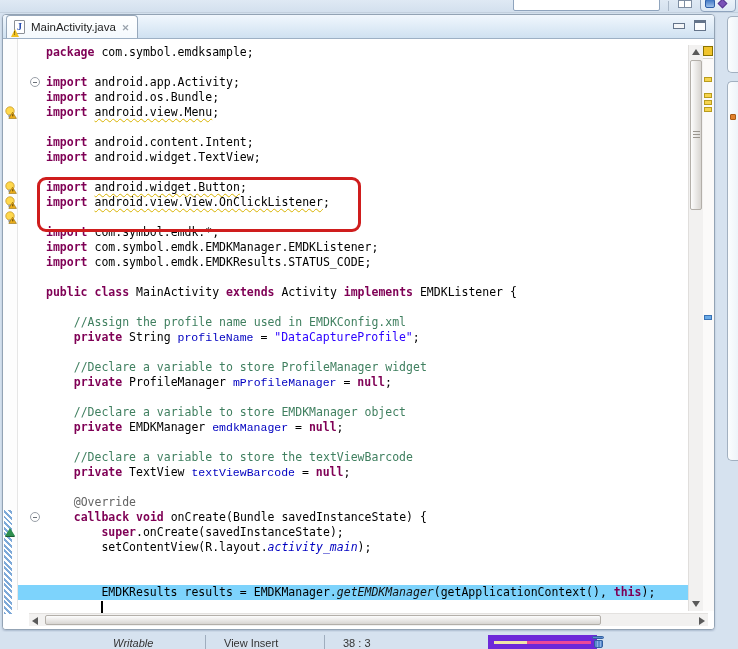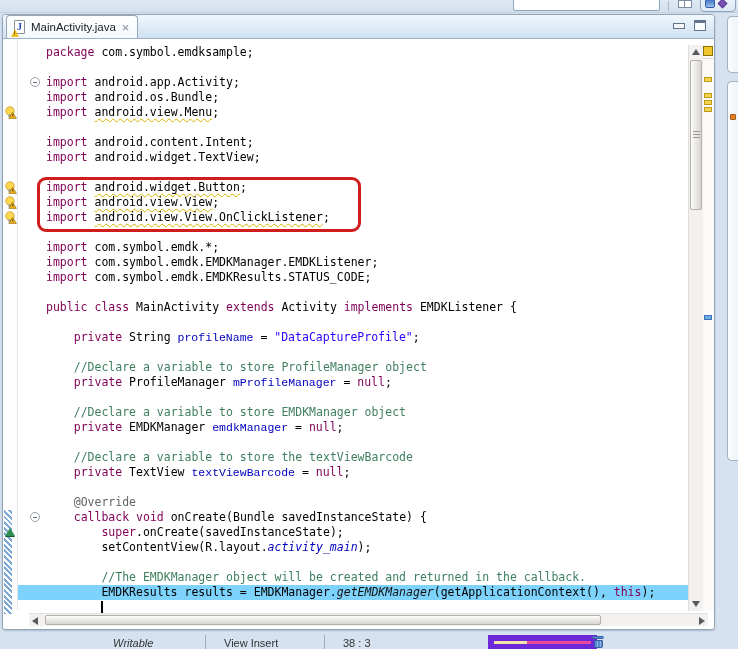--- a/index.html
+++ b/index.html
@@ -71,21 +71,21 @@
   .bulb { position:absolute; left:1px; width:13px; height:13px; }
 
   .fold-icon { position:absolute; left:27px; width:10px; height:10px; border:1px solid #9aa0a8;
                border-radius:50%; background:#fff; }
   .fold-icon:after { content:""; position:absolute; left:2px; top:3.5px; width:4px; height:1px; background:#6a7078; }
 
   .code { position:absolute; left:15px; top:0; right:26px; bottom:19px; overflow:hidden;
           font-family:"DejaVu Sans Mono", monospace; font-size:11.5px; padding-top:6px; }
   .code-line { height:15px; line-height:15px; white-space:pre; padding-left:28px; }
   .code-line.current { background:#7dd3fc; }
-  .s-kw { color:#7f0055; font-weight:normal; }
+  .s-kw { color:#7f0055; font-weight:bold; }
   .s-pl { color:#000; }
   .s-cm { color:#3f7f5f; }
   .s-st { color:#2a00ff; }
   .s-fd { color:#0000c0;font-family:Liberation Mono, monospace; }
   .s-sf { color:#0000c0; font-style:italic; }
   .s-sm { color:#111; font-style:italic; }
   .s-an { color:#646464; }
   .s-wv { color:#000; text-decoration:underline; text-decoration-style:wavy;
           text-decoration-color:#d8b200; text-decoration-thickness:1px; text-underline-offset:2px; }
 
@@ -218,46 +218,46 @@
         <div class="code-line"><span class="s-kw">package</span><span class="s-pl"> com.symbol.emdksample;</span></div>
         <div class="code-line"></div>
         <div class="code-line"><span class="s-kw">import</span><span class="s-pl"> android.app.Activity;</span></div>
         <div class="code-line"><span class="s-kw">import</span><span class="s-pl"> android.os.Bundle;</span></div>
         <div class="code-line"><span class="s-kw">import</span><span class="s-pl"> </span><span class="s-wv">android.view.Menu</span><span class="s-pl">;</span></div>
         <div class="code-line"></div>
         <div class="code-line"><span class="s-kw">import</span><span class="s-pl"> android.content.Intent;</span></div>
         <div class="code-line"><span class="s-kw">import</span><span class="s-pl"> android.widget.TextView;</span></div>
         <div class="code-line"></div>
         <div class="code-line"><span class="s-kw">import</span><span class="s-pl"> </span><span class="s-wv">android.widget.Button</span><span class="s-pl">;</span></div>
-        <div class="code-line"><span class="s-kw">import</span><span class="s-pl"> </span><span class="s-wv">android.view.View</span><span class="s-pl">;</span></div>
         <div class="code-line"><span class="s-kw">import</span><span class="s-pl"> </span><span class="s-wv">android.view.View.OnClickListener</span><span class="s-pl">;</span></div>
         <div class="code-line"></div>
         <div class="code-line"><span class="s-kw">import</span><span class="s-pl"> com.symbol.emdk.*;</span></div>
         <div class="code-line"><span class="s-kw">import</span><span class="s-pl"> com.symbol.emdk.EMDKManager.EMDKListener;</span></div>
         <div class="code-line"><span class="s-kw">import</span><span class="s-pl"> com.symbol.emdk.EMDKResults.STATUS_CODE;</span></div>
         <div class="code-line"></div>
         <div class="code-line"><span class="s-kw">public</span><span class="s-pl"> </span><span class="s-kw">class</span><span class="s-pl"> MainActivity </span><span class="s-kw">extends</span><span class="s-pl"> Activity </span><span class="s-kw">implements</span><span class="s-pl"> EMDKListener {</span></div>
         <div class="code-line"></div>
+        <div class="code-line"><span class="s-pl">    </span><span class="s-cm">//Assign the profile name used in EMDKConfig.xml</span></div>
         <div class="code-line"><span class="s-pl">    </span><span class="s-kw">private</span><span class="s-pl"> String </span><span class="s-fd">profileName</span><span class="s-pl"> = </span><span class="s-st">"DataCaptureProfile"</span><span class="s-pl">;</span></div>
         <div class="code-line"></div>
-        <div class="code-line"><span class="s-pl">    </span><span class="s-cm">//Declare a variable to store ProfileManager object</span></div>
+        <div class="code-line"><span class="s-pl">    </span><span class="s-cm">//Declare a variable to store ProfileManager widget</span></div>
         <div class="code-line"><span class="s-pl">    </span><span class="s-kw">private</span><span class="s-pl"> ProfileManager </span><span class="s-fd">mProfileManager</span><span class="s-pl"> = </span><span class="s-kw">null</span><span class="s-pl">;</span></div>
         <div class="code-line"></div>
         <div class="code-line"><span class="s-pl">    </span><span class="s-cm">//Declare a variable to store EMDKManager object</span></div>
         <div class="code-line"><span class="s-pl">    </span><span class="s-kw">private</span><span class="s-pl"> EMDKManager </span><span class="s-fd">emdkManager</span><span class="s-pl"> = </span><span class="s-kw">null</span><span class="s-pl">;</span></div>
         <div class="code-line"></div>
         <div class="code-line"><span class="s-pl">    </span><span class="s-cm">//Declare a variable to store the textViewBarcode</span></div>
         <div class="code-line"><span class="s-pl">    </span><span class="s-kw">private</span><span class="s-pl"> TextView </span><span class="s-fd">textViewBarcode</span><span class="s-pl"> = </span><span class="s-kw">null</span><span class="s-pl">;</span></div>
         <div class="code-line"></div>
         <div class="code-line"><span class="s-pl">    </span><span class="s-an">@Override</span></div>
         <div class="code-line"><span class="s-pl">    </span><span class="s-kw">callback</span><span class="s-pl"> </span><span class="s-kw">void</span><span class="s-pl"> onCreate(Bundle savedInstanceState) {</span></div>
         <div class="code-line"><span class="s-pl">        </span><span class="s-kw">super</span><span class="s-pl">.onCreate(savedInstanceState);</span></div>
         <div class="code-line"><span class="s-pl">        setContentView(R.layout.</span><span class="s-sf">activity_main</span><span class="s-pl">);</span></div>
         <div class="code-line"></div>
-        <div class="code-line"><span class="s-pl">        </span><span class="s-cm">//The EMDKManager object will be created and returned in the callback.</span></div>
+        <div class="code-line"><span class="s-pl">        </span></div>
         <div class="code-line current"><span class="s-pl">        EMDKResults results = EMDKManager.</span><span class="s-sm">getEMDKManager</span><span class="s-pl">(getApplicationContext(), </span><span class="s-kw">this</span><span class="s-pl">);</span></div>
       </div>
 
     <div class="caret" style="top:562px;"></div>
 
     <div class="red-box" style="top:138px;"></div>
 
     <div class="vscroll">
       <div class="arr arr-up"></div>
       <div class="vthumb">

